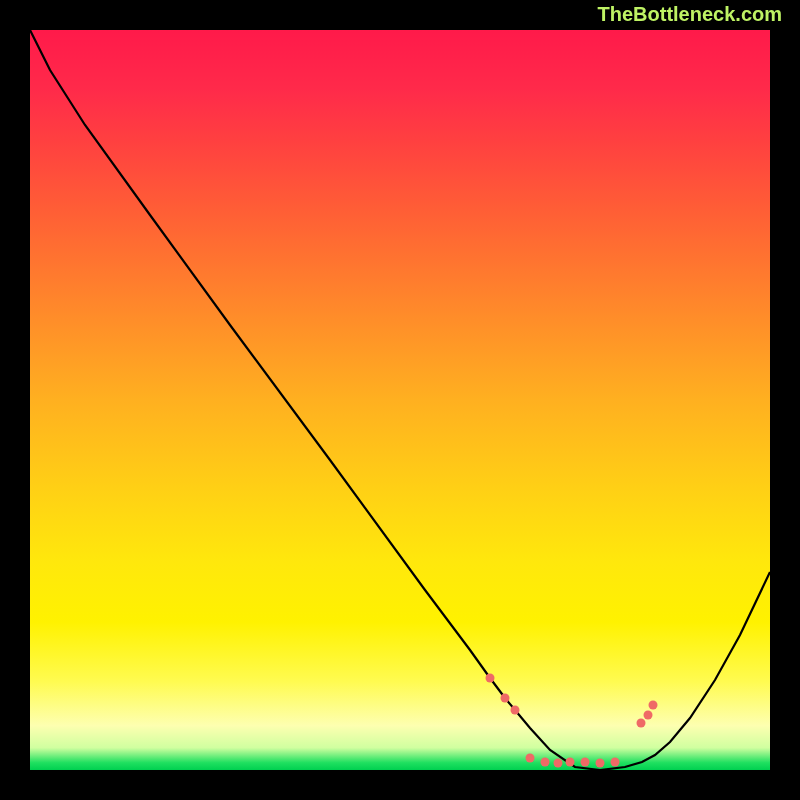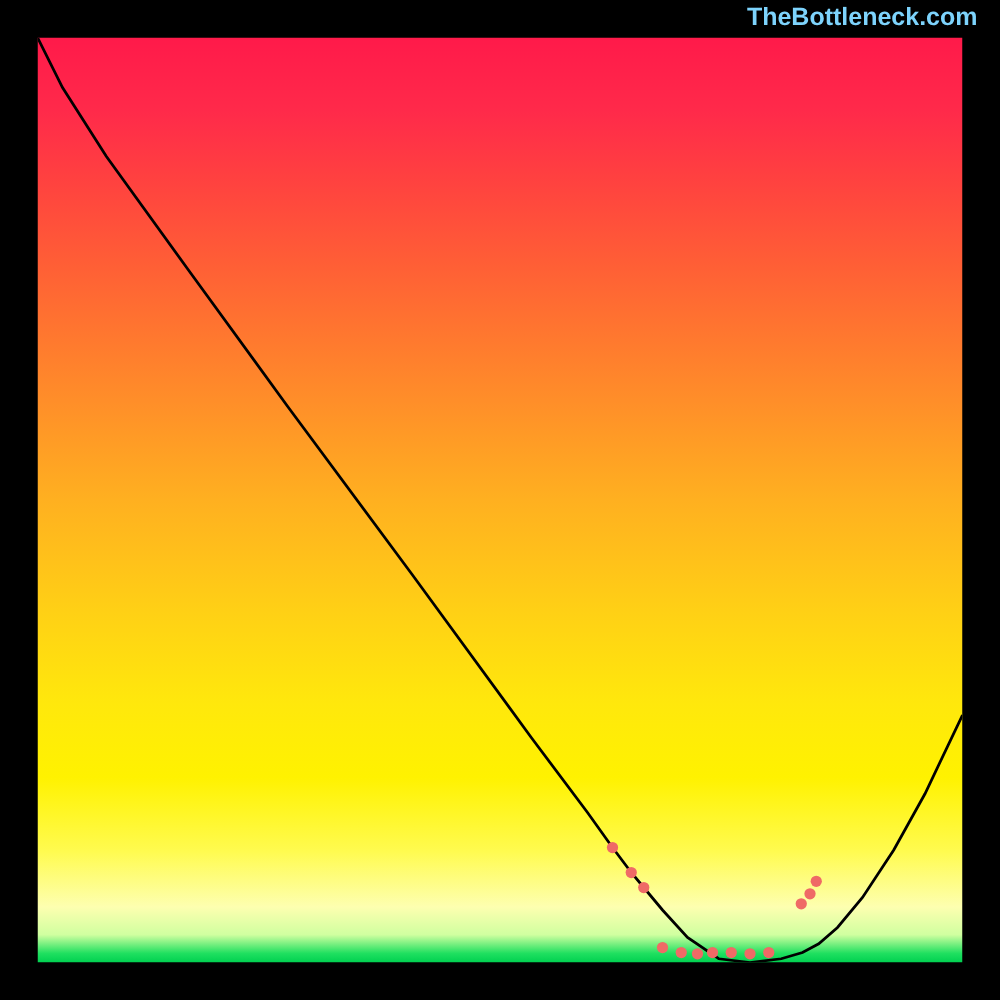--- a/index.html
+++ b/index.html
@@ -8,21 +8,21 @@
     height: 800px;
     background: #000000;
     position: relative;
     overflow: hidden;
     font-family: Arial, sans-serif;
   }
   .watermark {
     position: absolute;
     top: 3px;
     right: 18px;
-    color: #7dd3fc;
+    color: #bef264;
     font-size: 20px;
     font-weight: bold;
     z-index: 10;
   }
   .plot-area {
     position: absolute;
     left: 30px;
     top: 30px;
     width: 740px;
     height: 740px;

